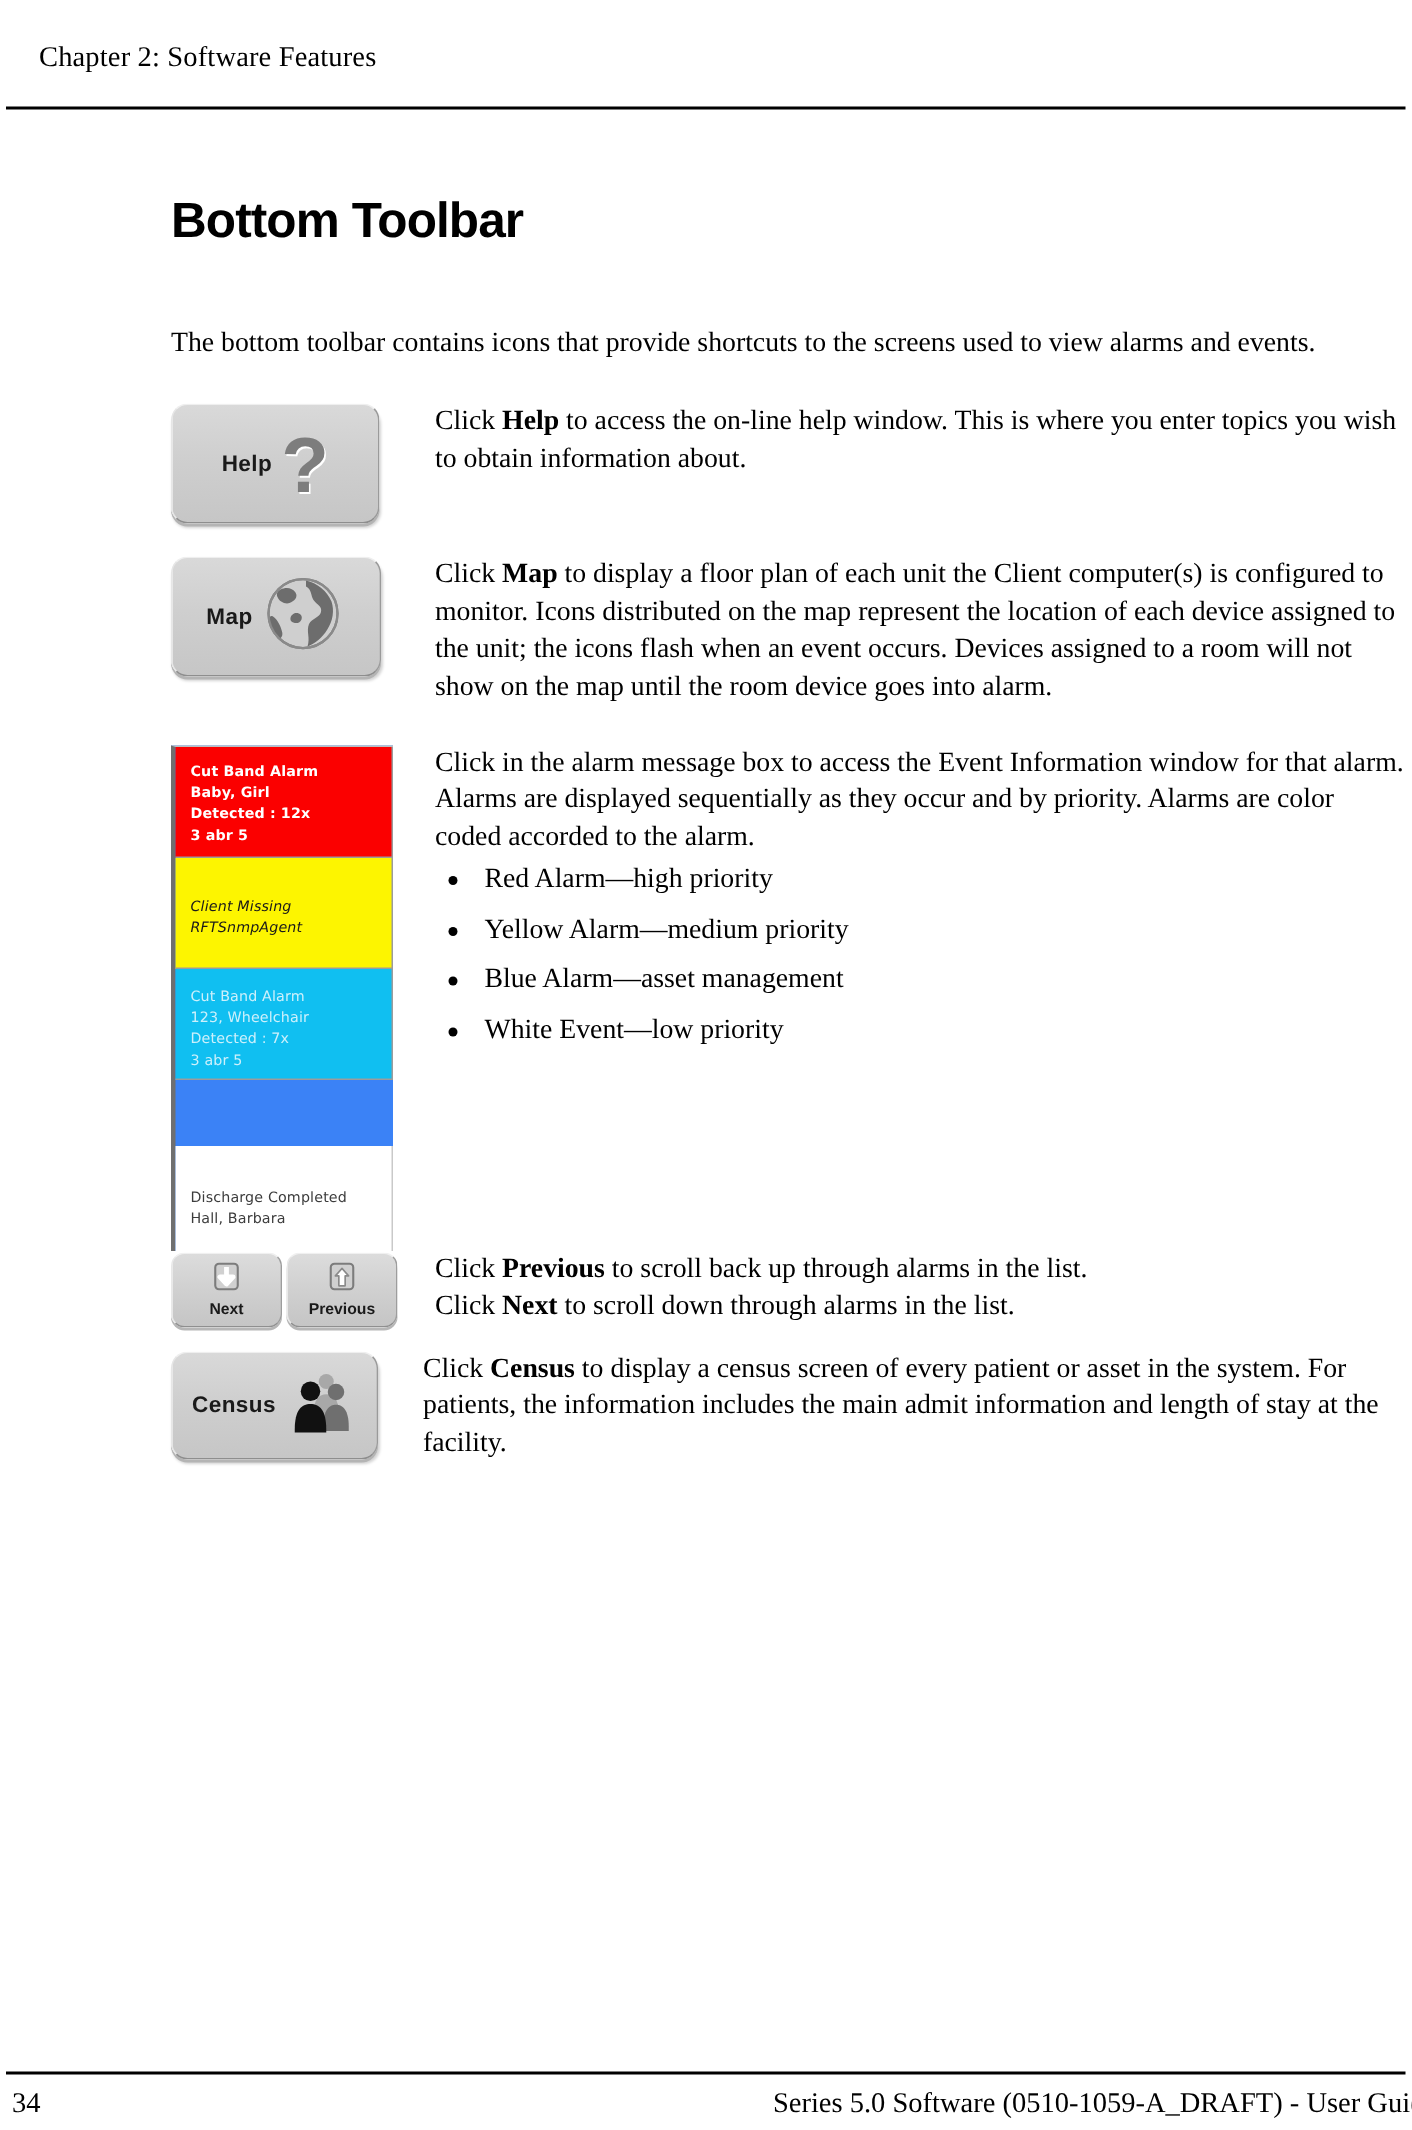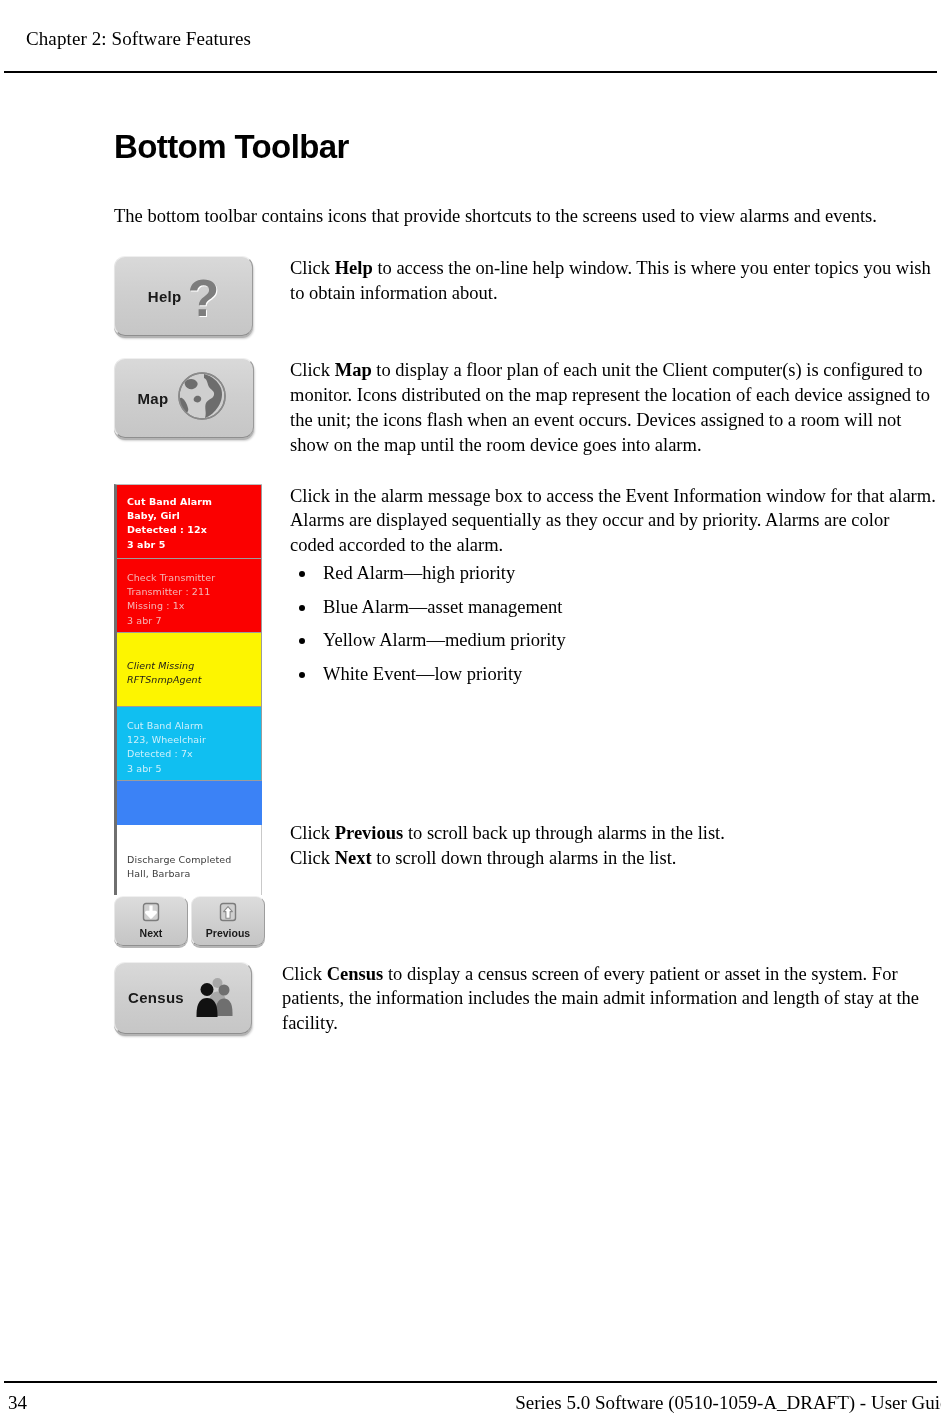--- a/index.html
+++ b/index.html
@@ -55,21 +55,21 @@
     margin: 0;
     font-family: "Liberation Sans", sans-serif;
     font-size: 33px;
     font-weight: bold;
     letter-spacing: -0.6px;
     color: #000;
     line-height: 1.05;
   }
 
   p.intro {
-    margin: 39px 0 0 0;
+    margin: 52px 0 0 0;
     font-family: "Liberation Serif", serif;
     font-size: 18.5px;
     line-height: 1.32;
     color: #000;
   }
 
   
   .row {
     position: relative;
     display: flex;
@@ -329,26 +329,20 @@
 
       <div class="alarm-panel">
 
         <div class="alarm-item item-first alarm-red">
           <span class="line txt-white-bold">Cut Band Alarm</span>
           <span class="line txt-white-bold">Baby, Girl</span>
           <span class="line txt-white-bold">Detected : 12x</span>
           <span class="line txt-white-bold">3 abr 5</span>
         </div>
 
-        <div class="alarm-item alarm-red">
-          <span class="line txt-white-soft">Check Transmitter</span>
-          <span class="line txt-white-soft">Transmitter : 211</span>
-          <span class="line txt-white-soft">Missing : 1x</span>
-          <span class="line txt-white-soft">3 abr 7</span>
-        </div>
 
         <div class="alarm-item alarm-yellow" style="padding-top:26px;">
           <span class="line txt-black">Client Missing</span>
           <span class="line txt-black">RFTSnmpAgent</span>
         </div>
 
         <div class="alarm-item alarm-blue">
           <span class="line txt-blue-soft">Cut Band Alarm</span>
           <span class="line txt-blue-soft">123, Wheelchair</span>
           <span class="line txt-blue-soft">Detected : 7x</span>
@@ -382,22 +376,22 @@
           <span class="nav-label">Previous</span>
         </div>
       </div>
 
     </div>
 
     <div class="text-cell">
       <p class="body-text">Click in the alarm message box to access the Event Information window for that alarm. Alarms are displayed sequentially as they occur and by priority. Alarms are color coded accorded to the alarm.</p>
       <ul class="alarm-colors">
         <li><span class="bullet-dot"></span><span>Red Alarm—high priority</span></li>
+        <li><span class="bullet-dot"></span><span>Yellow Alarm—medium priority</span></li>
         <li><span class="bullet-dot"></span><span>Blue Alarm—asset management</span></li>
-        <li><span class="bullet-dot"></span><span>Yellow Alarm—medium priority</span></li>
         <li><span class="bullet-dot"></span><span>White Event—low priority</span></li>
       </ul>
 
       <div style="height:116px;"></div>
 
       <p class="body-text" style="margin-top:7px;"><span>Click </span><b>Previous</b><span> to scroll back up through alarms in the list.</span></p>
       <p class="body-text"><span>Click </span><b>Next</b><span> to scroll down through alarms in the list.</span></p>
     </div>
   </div>
 

